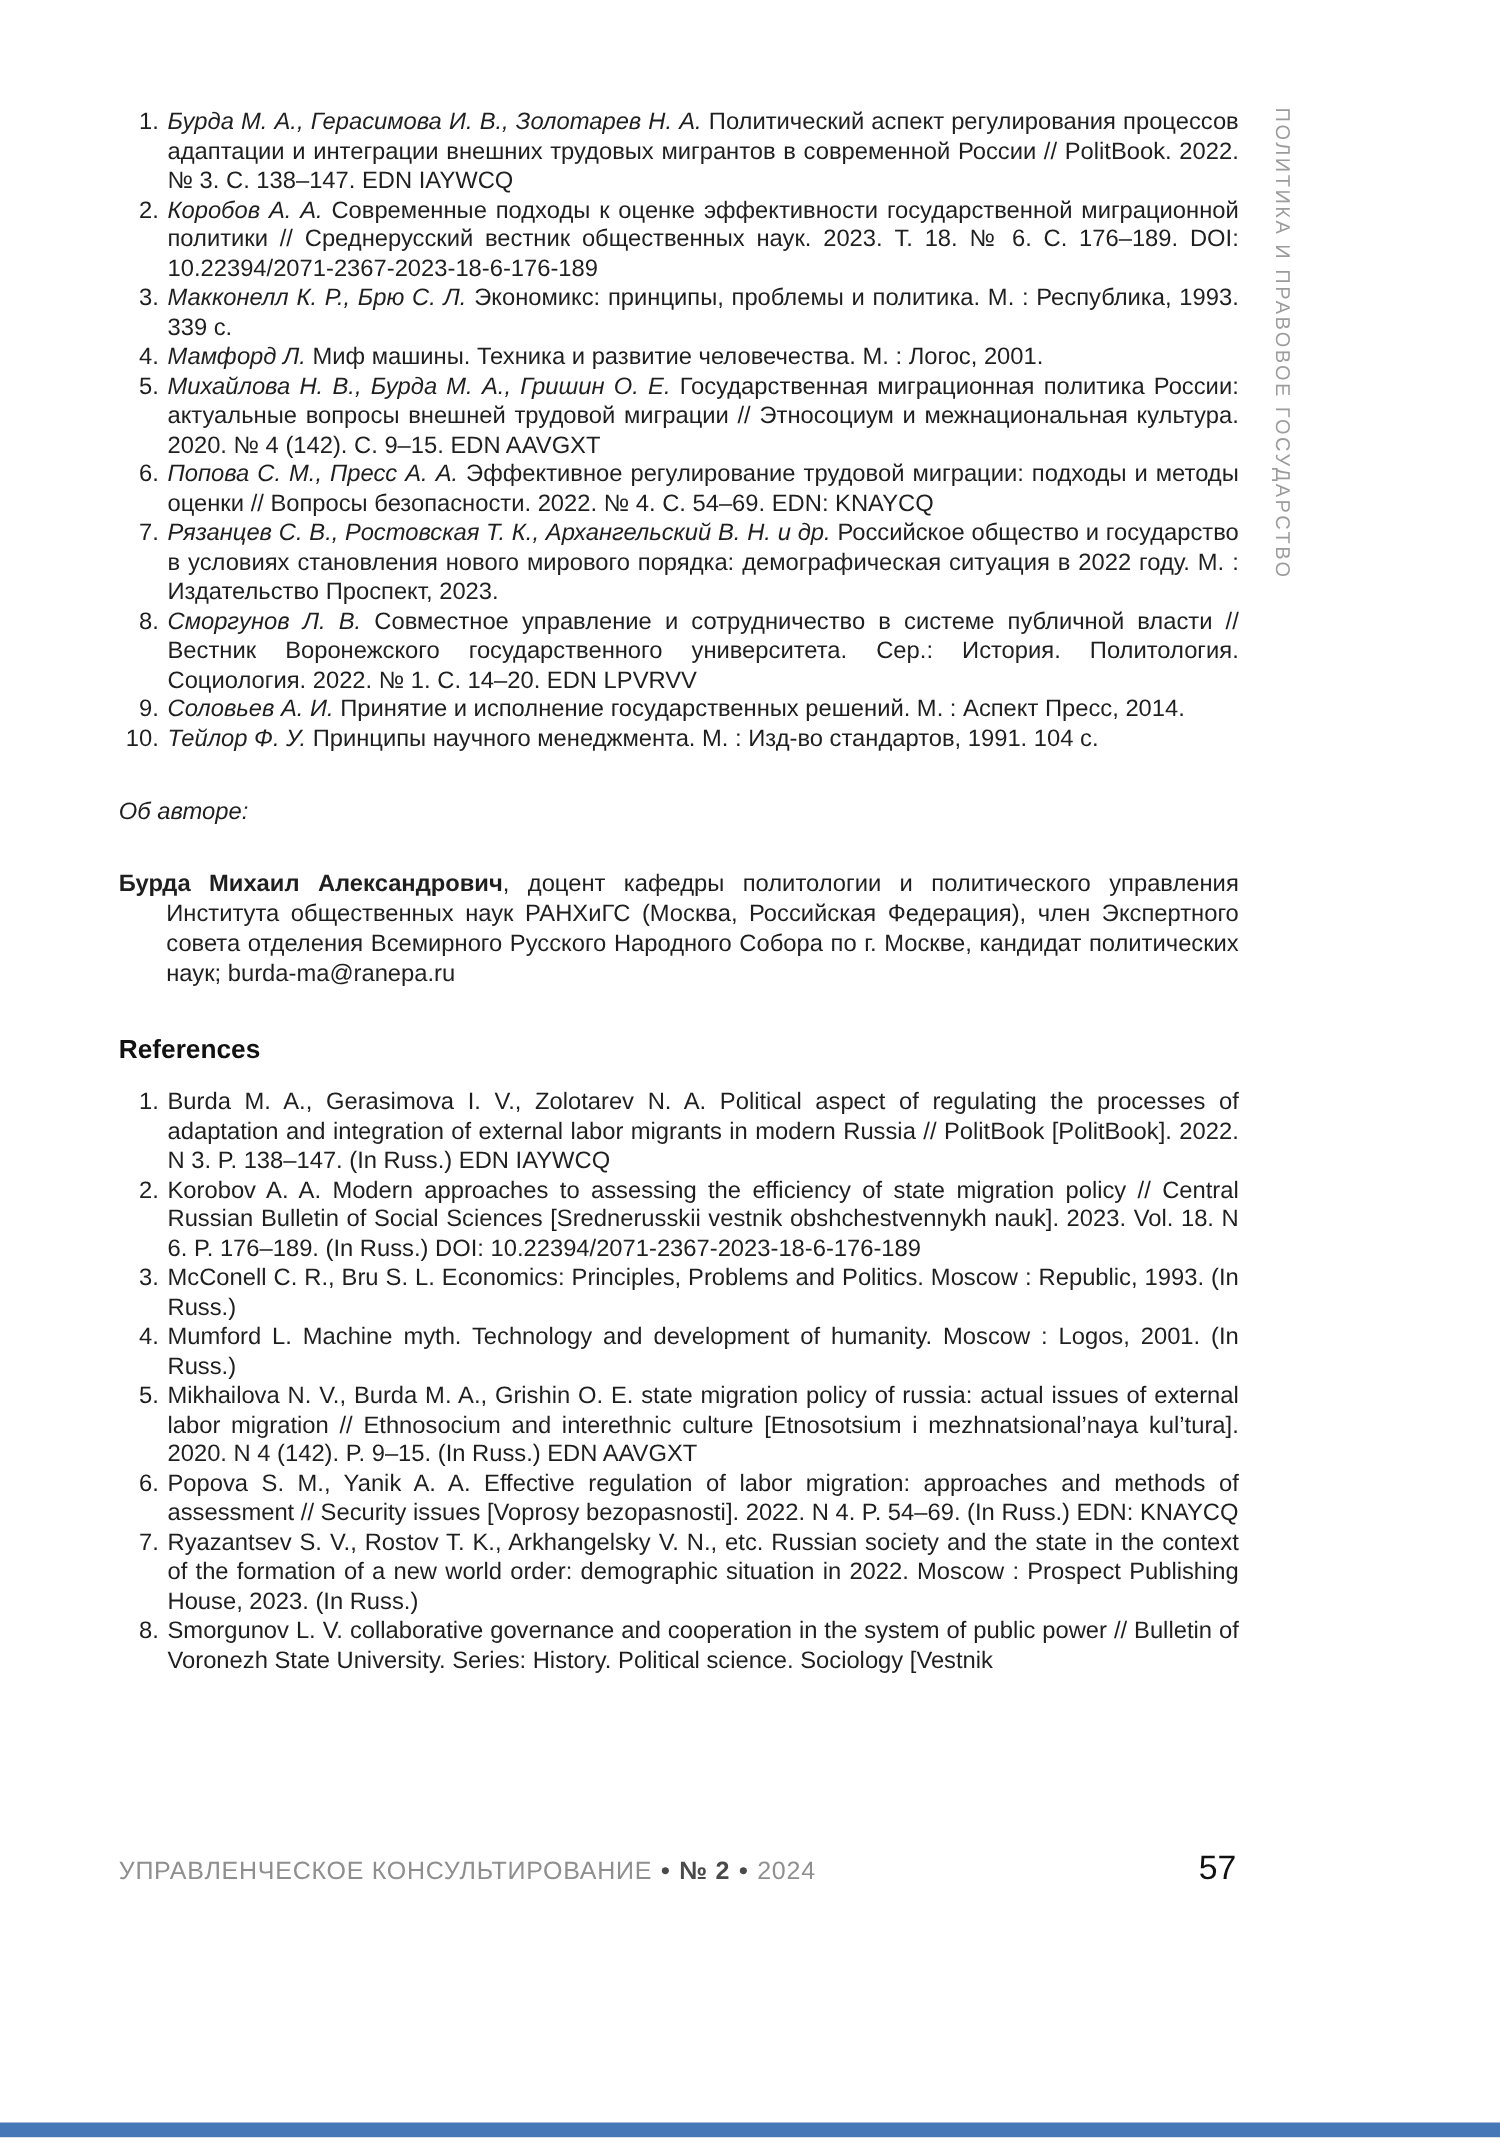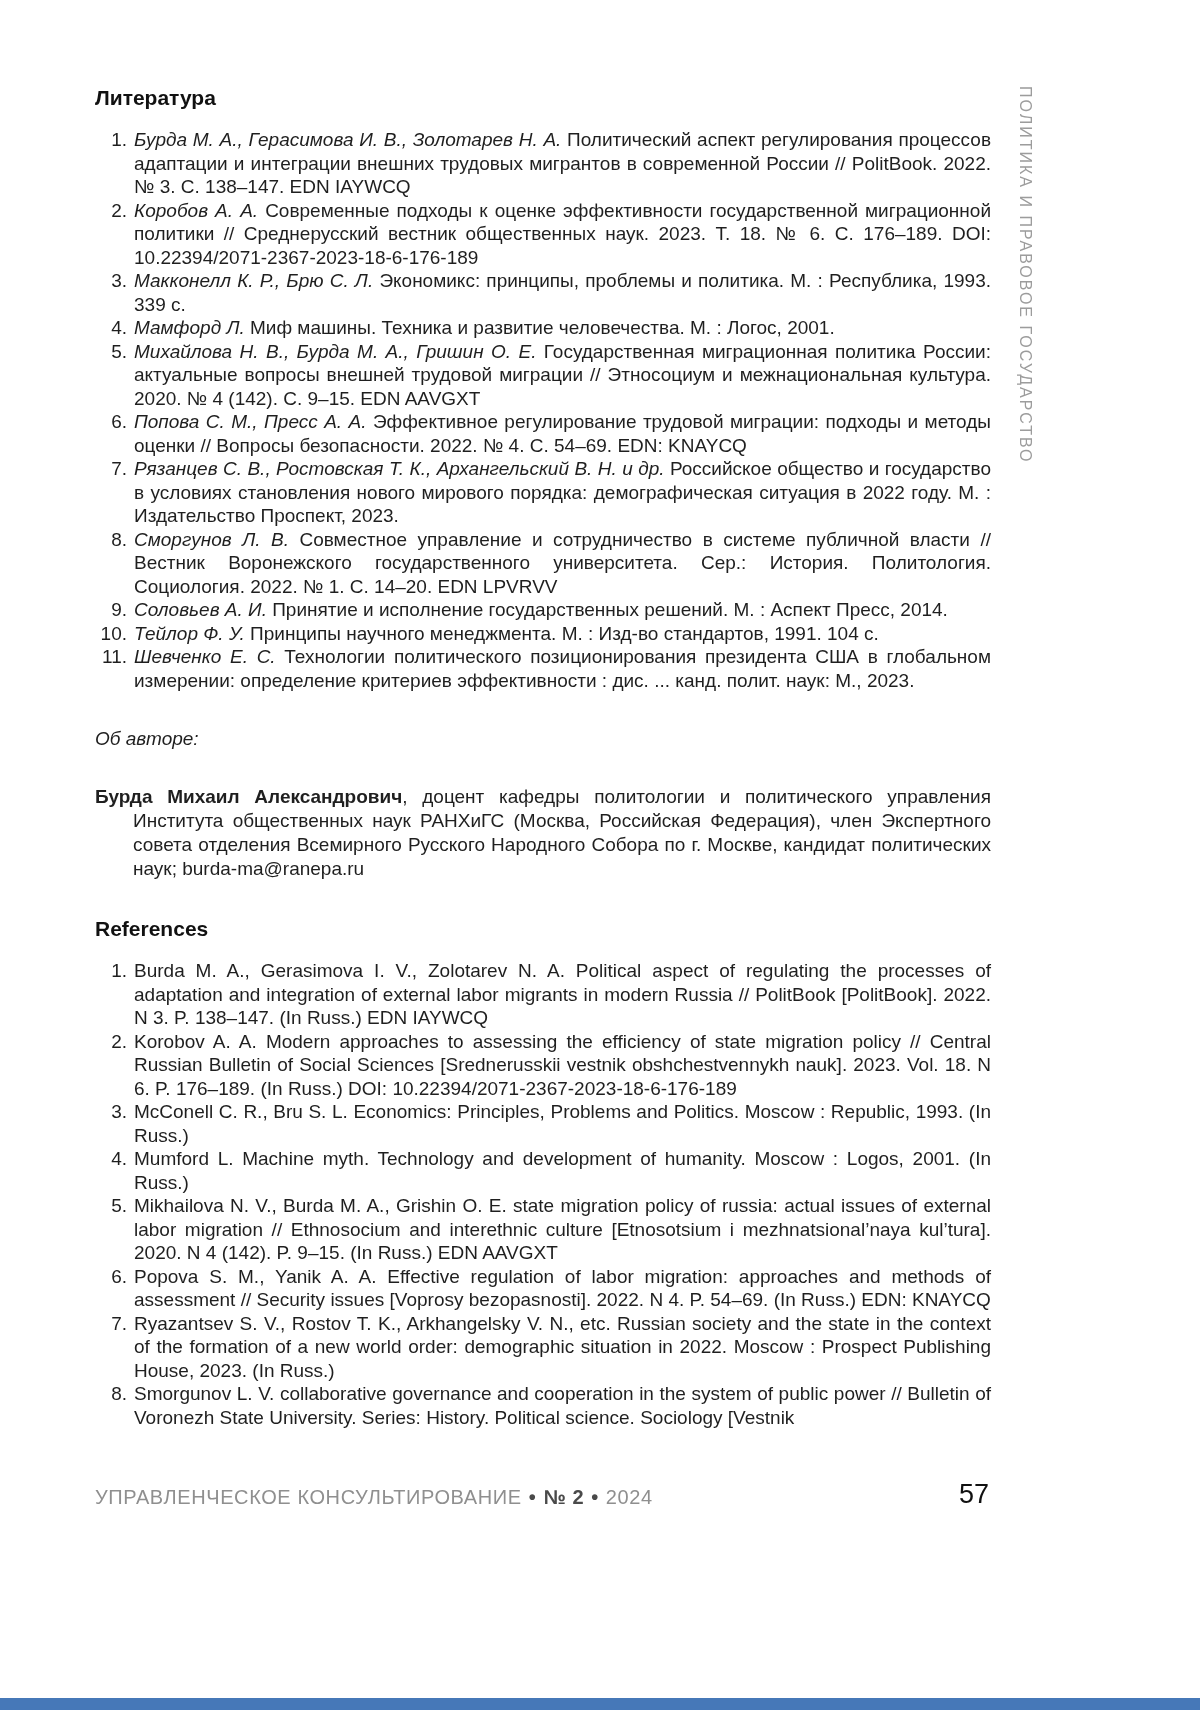--- a/index.html
+++ b/index.html
@@ -41,21 +41,20 @@
 </style>
 </head>
 <body>
 
 <div class="page">
 
   <div class="side-label">ПОЛИТИКА И ПРАВОВОЕ ГОСУДАРСТВО</div>
 
   <div class="content">
 
-    <h2 class="section-heading">Литература</h2>
 
     <ul class="ref-list">
       <li class="ref-item">
         <span class="num">1.</span>
         <span class="body"><span class="authors">Бурда М. А., Герасимова И. В., Золотарев Н. А.</span><span> Политический аспект регулирования процессов адаптации и интеграции внешних трудовых мигрантов в современной России // PolitBook. 2022. № 3. С. 138–147. EDN IAYWCQ</span></span>
       </li>
       <li class="ref-item">
         <span class="num">2.</span>
         <span class="body"><span class="authors">Коробов А. А.</span><span> Современные подходы к оценке эффективности государственной миграционной политики // Среднерусский вестник общественных наук. 2023. Т. 18. № 6. С. 176–189. DOI: 10.22394/2071-2367-2023-18-6-176-189</span></span>
       </li>
@@ -83,24 +82,20 @@
         <span class="num">8.</span>
         <span class="body"><span class="authors">Сморгунов Л. В.</span><span> Совместное управление и сотрудничество в системе публичной власти // Вестник Воронежского государственного университета. Сер.: История. Политология. Социология. 2022. № 1. С. 14–20. EDN LPVRVV</span></span>
       </li>
       <li class="ref-item">
         <span class="num">9.</span>
         <span class="body"><span class="authors">Соловьев А. И.</span><span> Принятие и исполнение государственных решений. М. : Аспект Пресс, 2014.</span></span>
       </li>
       <li class="ref-item">
         <span class="num">10.</span>
         <span class="body"><span class="authors">Тейлор Ф. У.</span><span> Принципы научного менеджмента. М. : Изд-во стандартов, 1991. 104 с.</span></span>
-      </li>
-      <li class="ref-item">
-        <span class="num">11.</span>
-        <span class="body"><span class="authors">Шевченко Е. С.</span><span> Технологии политического позиционирования президента США в глобальном измерении: определение критериев эффективности : дис. ... канд. полит. наук: М., 2023.</span></span>
       </li>
     </ul>
 
     <div class="about">
       <h3 class="about-heading">Об авторе:</h3>
       <p class="about-text"><span class="about-name">Бурда Михаил Александрович</span><span>, доцент кафедры политологии и политического управления Института общественных наук РАНХиГС (Москва, Российская Федерация), член Экспертного совета отделения Всемирного Русского Народного Собора по г. Москве, кандидат политических наук; </span><span>burda-ma@ranepa.ru</span></p>
     </div>
 
     <div class="references-section">
       <h2 class="section-heading">References</h2>

